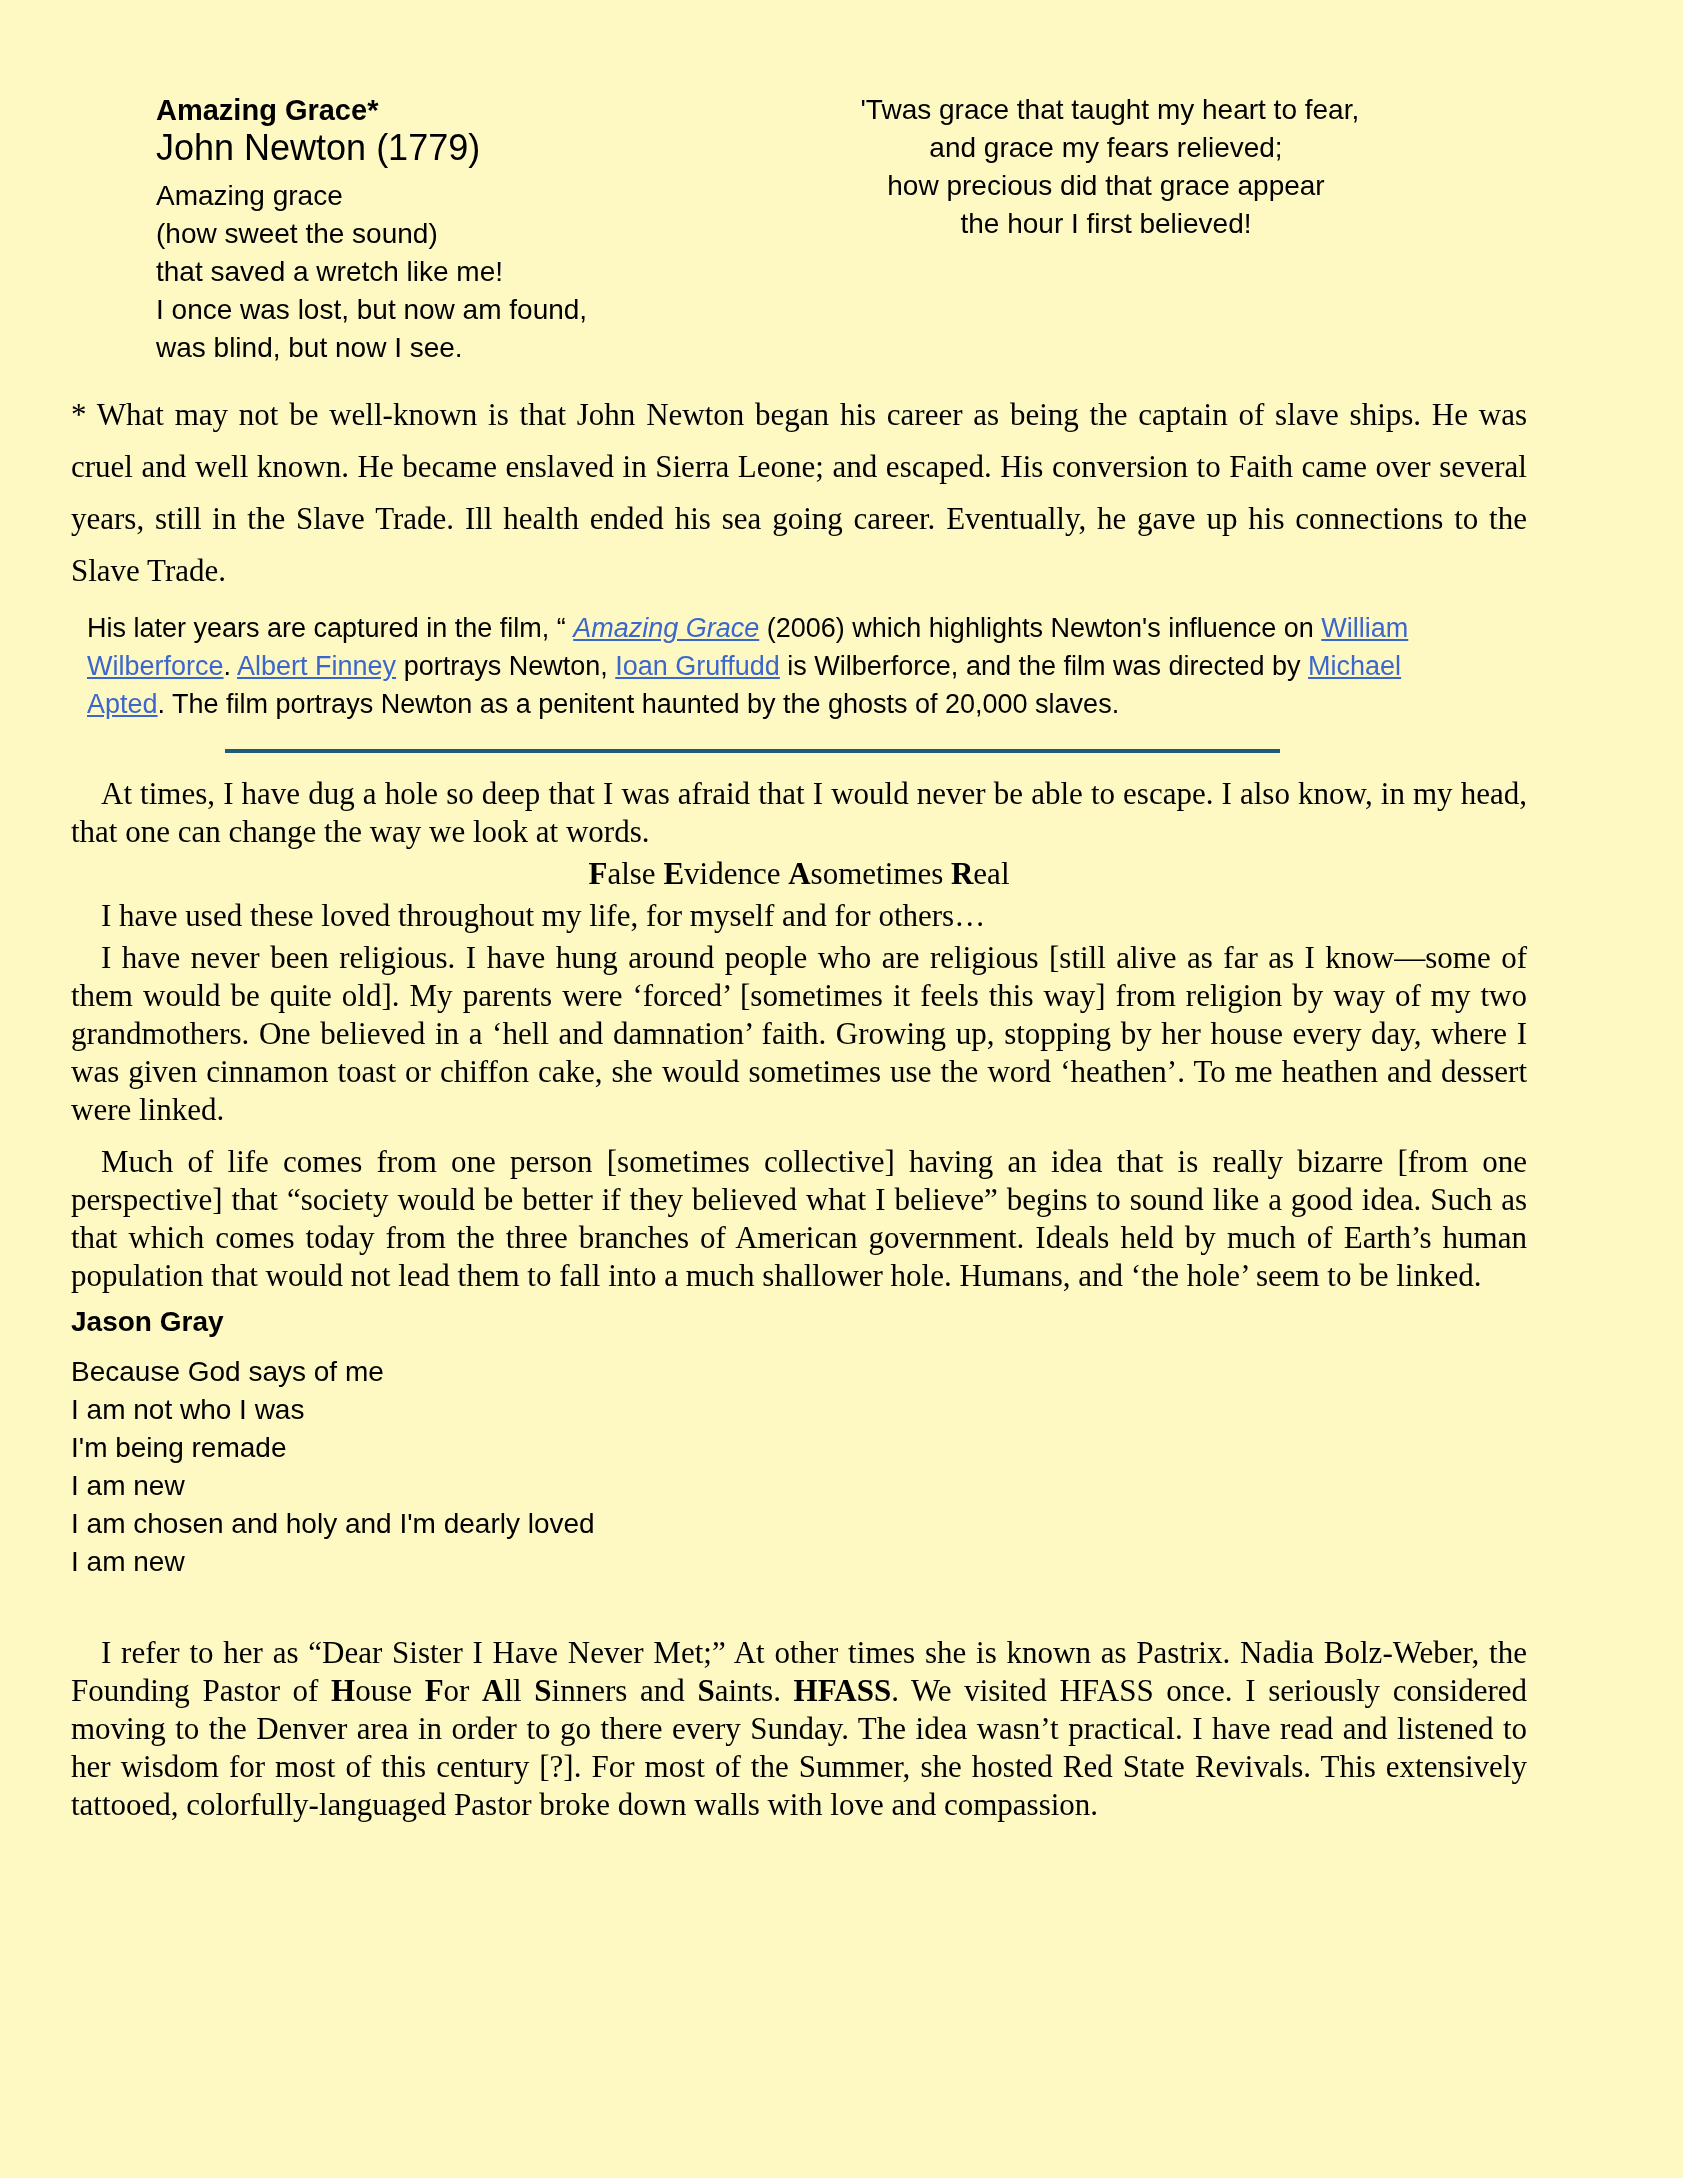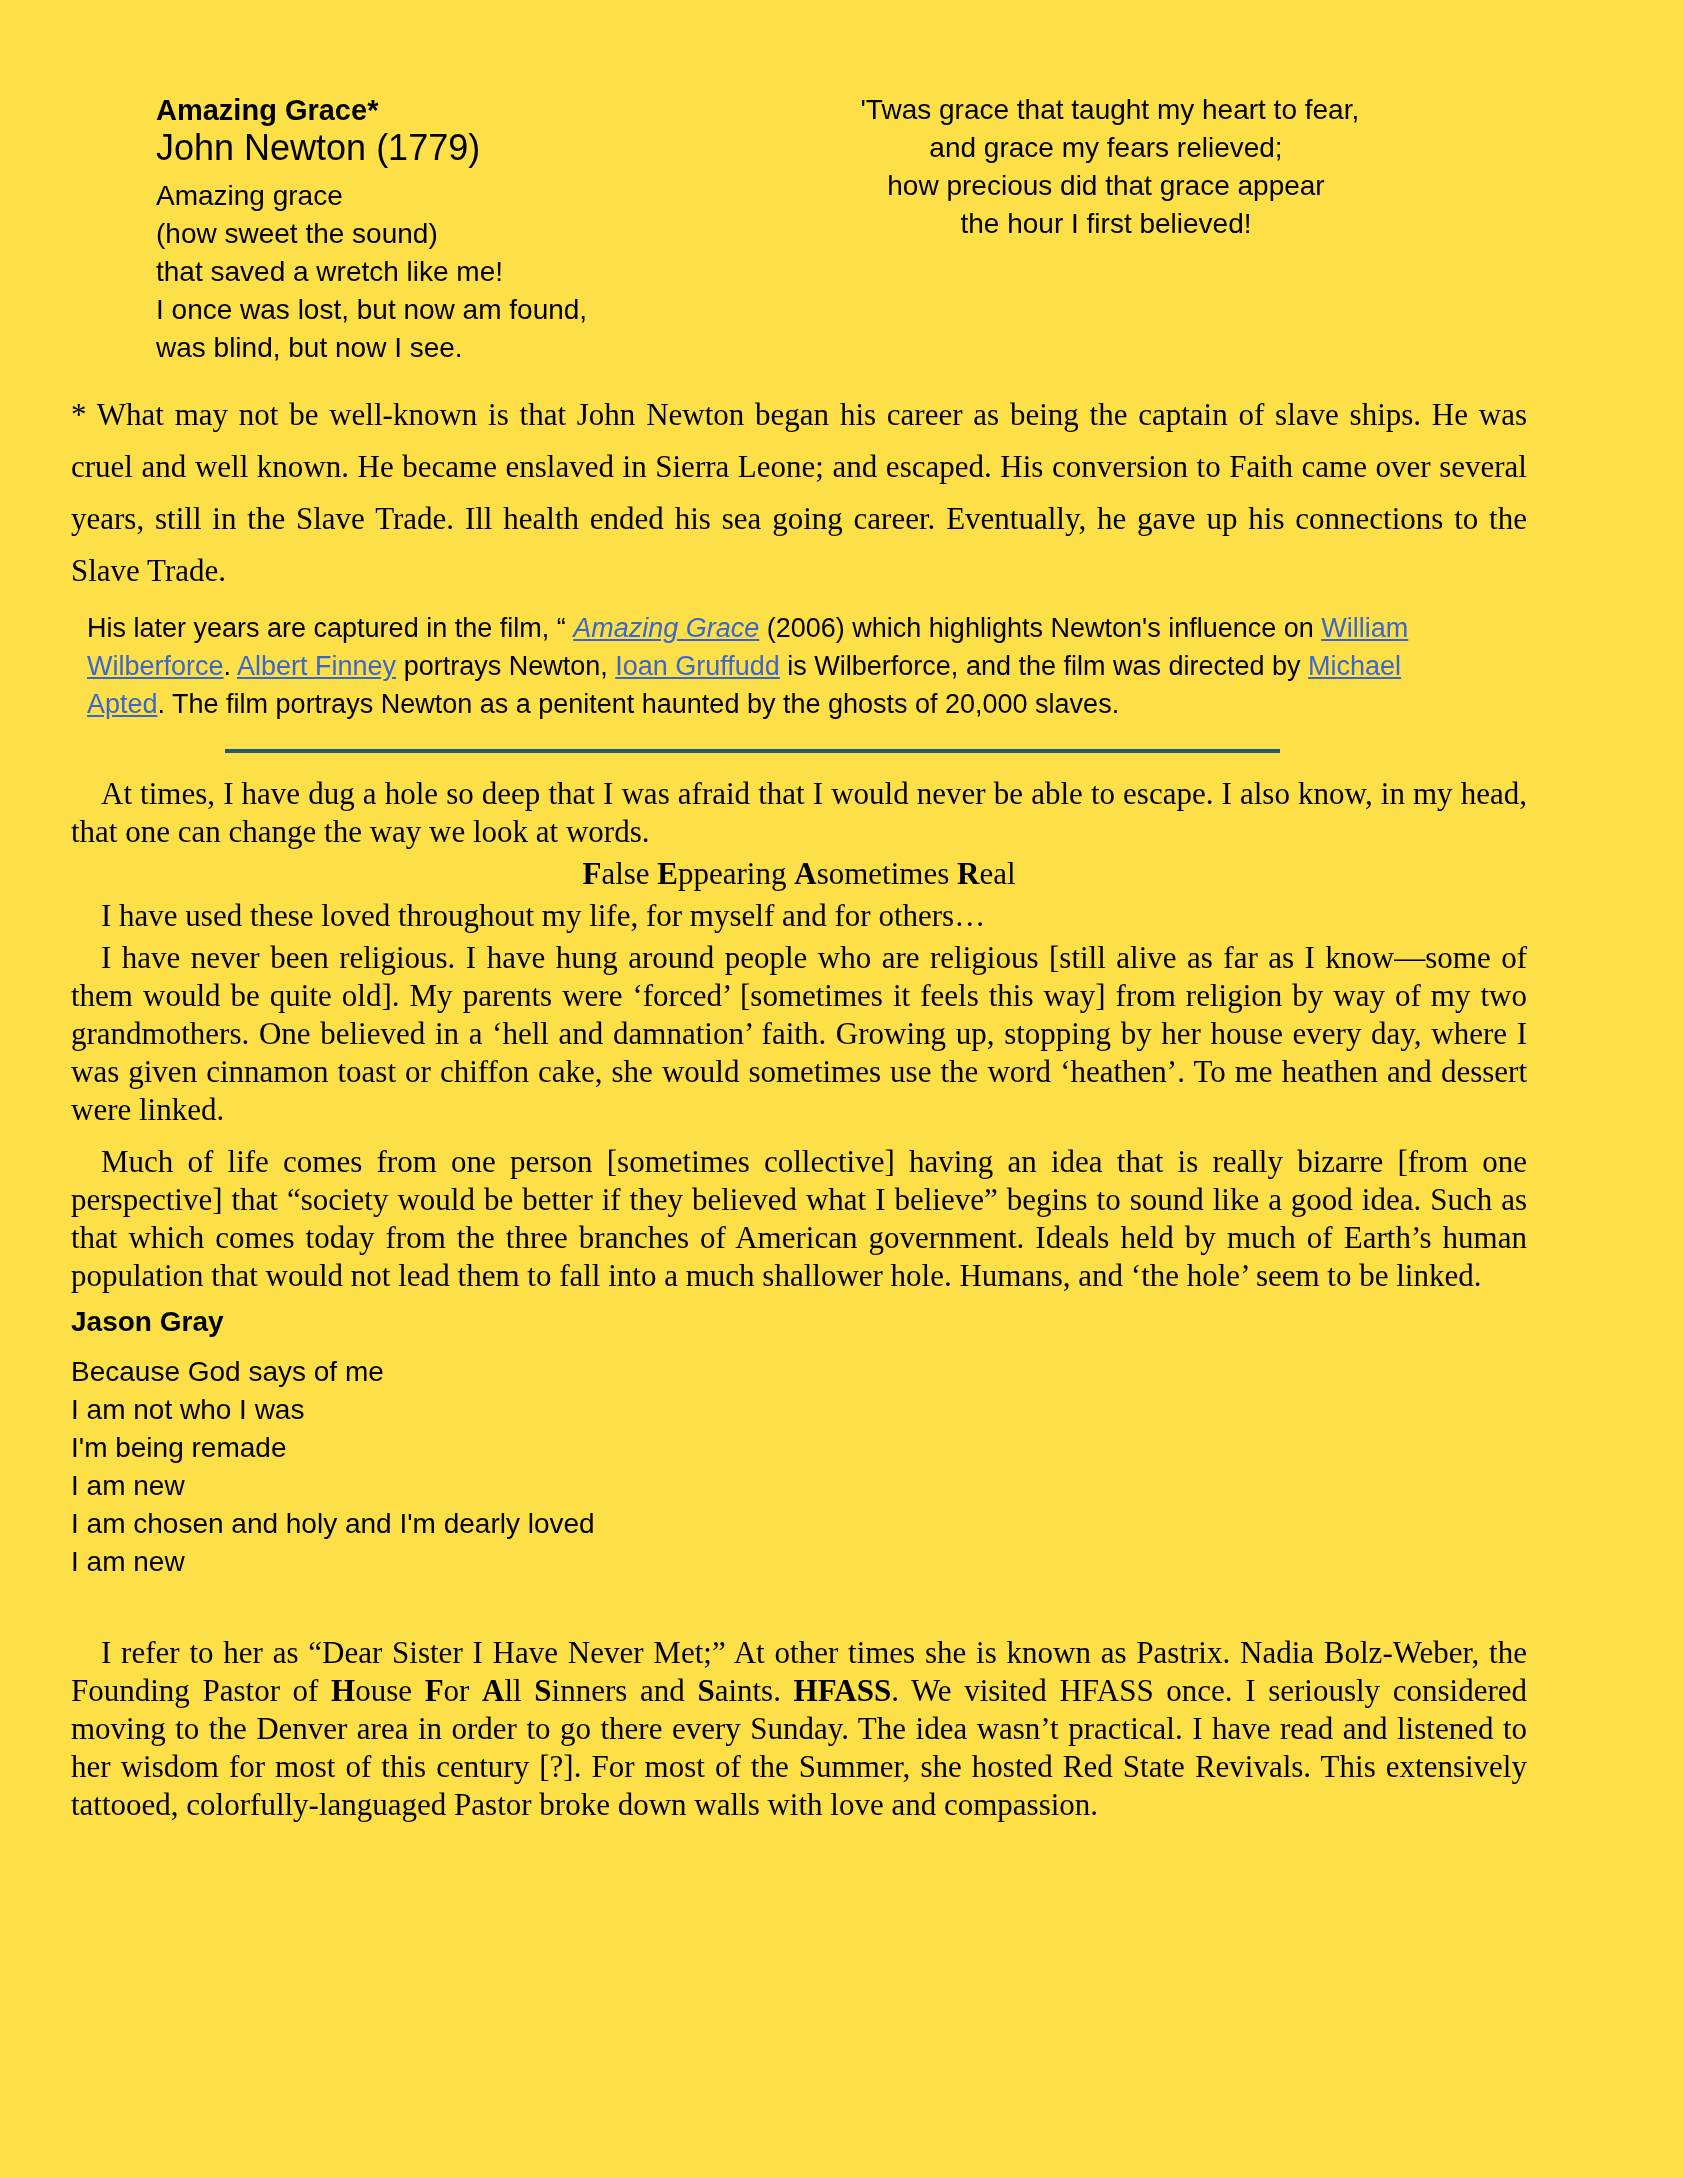--- a/index.html
+++ b/index.html
@@ -1,19 +1,19 @@
 <!DOCTYPE html>
 <html><head>
 <meta charset="utf-8">
 <style>
   html,body{margin:0;padding:0;background:#ffffff;}
   .page{
     position:relative;
     width:1683px;height:2178px;
-    background:#fde047;
+    background:#fef9c3;
     color:#000;
     font-family:"Liberation Serif","DejaVu Serif",serif;
     overflow:hidden;
   }
 
   
   .hymn{display:flex;padding:91px 0 0 156px;}
   .hymn-left{width:660px;flex:0 0 auto;}
   .hymn-right{flex:1 1 auto;padding-right:287px;text-align:center;}
   .hymn-title{font-family:"Liberation Sans",sans-serif;font-weight:700;font-size:29px;line-height:38px;margin:0;}
@@ -65,21 +65,21 @@
   </section>
 
   <p class="footnote">* What may not be well-known is that John Newton began his career as being the captain of slave ships. He was cruel and well known. He became enslaved in Sierra Leone; and escaped. His conversion to Faith came over several years, still in the Slave Trade. Ill health ended his sea going career. Eventually, he gave up his connections to the Slave Trade.</p>
 
   <p class="film-note"><span>His later years are captured in the film, “ </span><a class="link-italic" href="#">Amazing Grace</a><span> (2006) which highlights Newton's influence on </span><a class="link" href="#">William Wilberforce</a><span>. </span><a class="link" href="#">Albert Finney</a><span> portrays Newton, </span><a class="link" href="#">Ioan Gruffudd</a><span> is Wilberforce, and the film was directed by </span><a class="link" href="#">Michael Apted</a><span>. The film portrays Newton as a penitent haunted by the ghosts of 20,000 slaves.</span></p>
 
   <hr class="divider">
 
   <section class="reflection">
     <p>At times, I have dug a hole so deep that I was afraid that I would never be able to escape. I also know, in my head, that one can change the way we look at words.</p>
-    <p class="fear-line"><span class="bold">F</span><span>alse </span><span class="bold">E</span><span>ppearing </span><span class="bold">A</span><span>sometimes </span><span class="bold">R</span><span>eal</span></p>
+    <p class="fear-line"><span class="bold">F</span><span>alse </span><span class="bold">E</span><span>vidence </span><span class="bold">A</span><span>sometimes </span><span class="bold">R</span><span>eal</span></p>
     <p>I have used these loved throughout my life, for myself and for others…</p>
     <p>I have never been religious. I have hung around people who are religious [still alive as far as I know—some of them would be quite old]. My parents were ‘forced’ [sometimes it feels this way] from religion by way of my two grandmothers. One believed in a ‘hell and damnation’ faith. Growing up, stopping by her house every day, where I was given cinnamon toast or chiffon cake, she would sometimes use the word ‘heathen’. To me heathen and dessert were linked.</p>
     <p class="gap-top">Much of life comes from one person [sometimes collective] having an idea that is really bizarre [from one perspective] that “society would be better if they believed what I believe” begins to sound like a good idea. Such as that which comes today from the three branches of American government. Ideals held by much of Earth’s human population that would not lead them to fall into a much shallower hole. Humans, and ‘the hole’ seem to be linked.</p>
   </section>
 
   <section class="jason">
     <h3 class="jason-heading">Jason Gray</h3>
     <p class="stanza">Because God says of me
 I am not who I was
 I'm being remade

